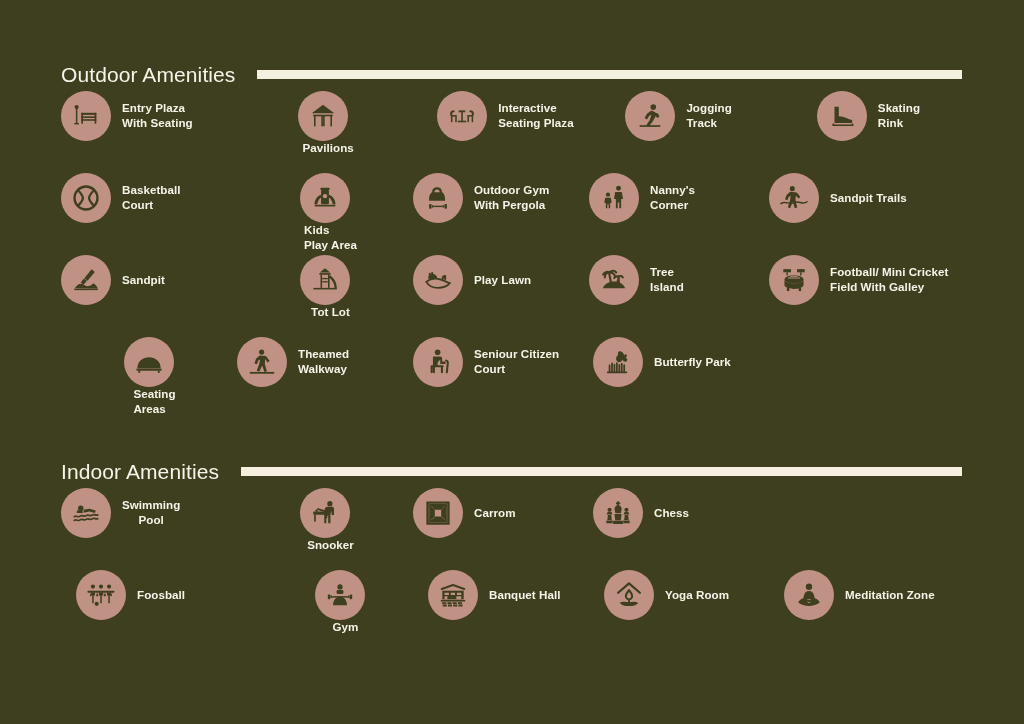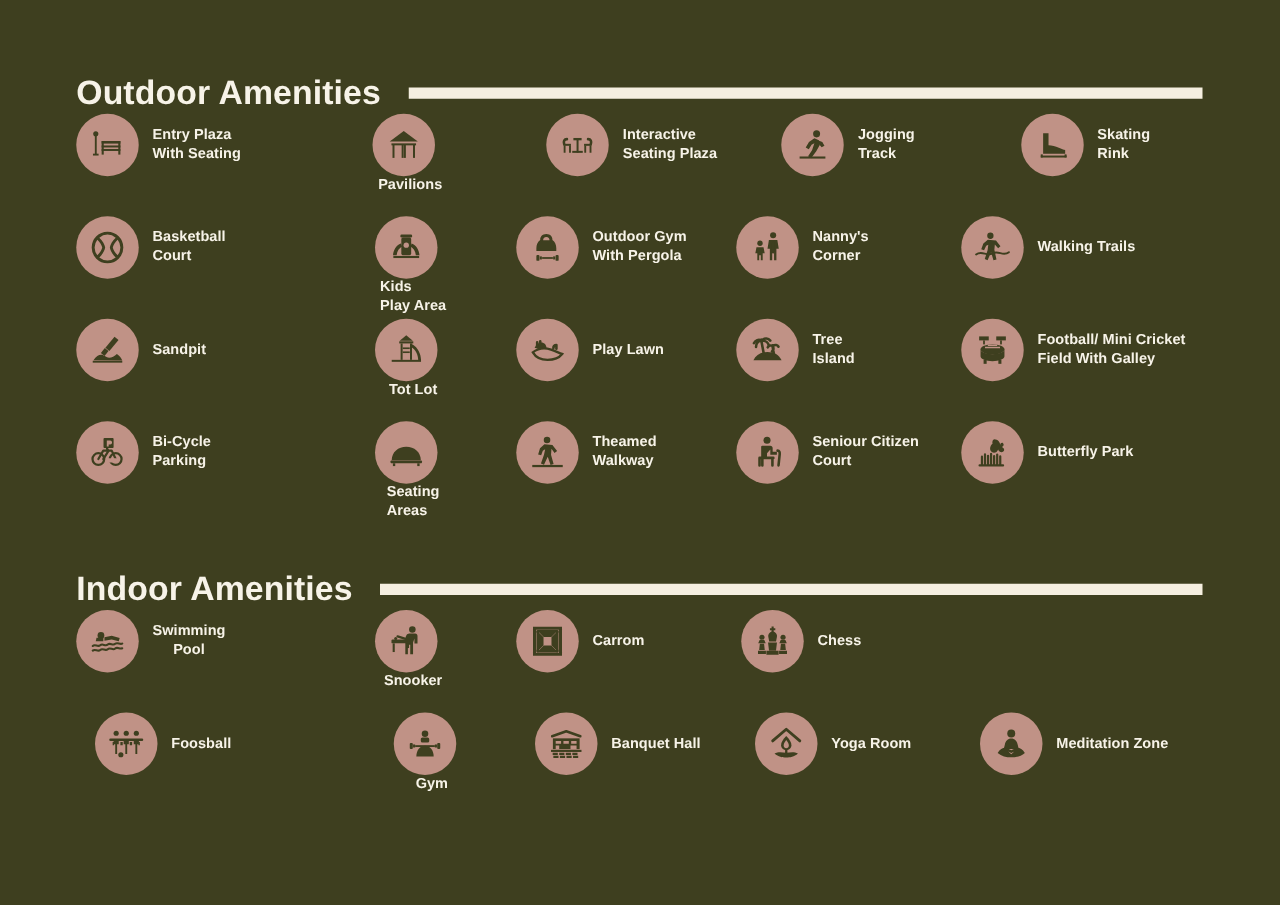--- a/index.html
+++ b/index.html
@@ -29,22 +29,22 @@
   }
   .section-header {
     position: relative;
     height: 34px;
     margin-left: 61px;
     display: flex;
     align-items: center;
   }
   .section-title {
     color: #f7f3e8;
-    font-size: 27px;
-    font-weight: bold;
+    font-size: 21px;
+    font-weight: normal;
     letter-spacing: 0.1px;
     white-space: nowrap;
     line-height: 1;
   }
   .section-rule {
     height: 9px;
     background: #f5efe0;
     margin-left: 22px;
     flex: 1;
     margin-right: 62px;
@@ -264,21 +264,21 @@
           </div>
           <div class="item col-5">
             <div class="icon-circle">
               <svg viewBox="0 0 32 32">
                 <path class="st" d="M2 22 C7 18 11 24 16 21 C21 18 25 24 30 20" style="stroke-width:1.6"></path>
                 <circle cx="14.2" cy="6" r="2.7"></circle>
                 <path d="M12 9.4 L8.2 12.6 L6.4 17.4 L8.8 18.4 L10.6 14.6 L12.4 13.6 L11.8 18.4 L9.4 25.8 L11.8 26.8 L14.8 20 L16.8 26.8 L19.4 26.2 L17.6 18 L18 13.4 L20.8 16.6 L22.8 15 L19 10 Z"></path>
               </svg>
             </div>
             <div class="item-label">
-              <span>Walking Trails</span>
+              <span>Sandpit Trails</span>
             </div>
           </div>
         </div>
         <div class="row" style="height: 82px;">
           <div class="item col-1">
             <div class="icon-circle">
               <svg viewBox="0 0 32 32">
                 <path d="M22 4.6 L25.4 7.4 L17.6 16.8 L14.2 14 Z"></path>
                 <rect x="11.6" y="15" width="4" height="5.4" transform="rotate(39 13.6 17.7)"></rect>
                 <path d="M4 24.8 C7.5 19.6 11 19 14 21.4 C17 23.8 21 22.2 24 19.4 C26.4 21 27.8 22.8 28.6 25 Z"></path>
@@ -347,36 +347,20 @@
                 <path style="fill:#c09286" d="M9.6 13.2 h12.8 v1.2 h-12.8 z M12 11.4 h8 v1.2 h-8 z"></path>
               </svg>
             </div>
             <div class="item-label">
               <span>Football/ Mini Cricket</span>
               <span>Field With Galley</span>
             </div>
           </div>
         </div>
         <div class="row" style="height: 82px;">
-          <div class="item col-1">
-            <div class="icon-circle">
-              <svg viewBox="0 0 32 32">
-                <rect x="12.6" y="3.6" width="8.6" height="8.6" rx="0.8"></rect>
-                <path style="fill:#c09286" d="M15.4 5.8 h2.8 a1.7 1.7 0 0 1 0 3.4 h-1.2 v1.6 h-1.6 z"></path>
-                <circle class="st" cx="8.2" cy="21.6" r="5" style="stroke-width:1.9"></circle>
-                <circle class="st" cx="23" cy="21.6" r="5" style="stroke-width:1.9"></circle>
-                <path class="st" d="M8.2 21.6 L12.4 14.4 L19.6 14.4 L23 21.6 M12.4 21.6 L17 14.4 M16.8 14.4 L15.6 12.6" style="stroke-width:1.9"></path>
-                <path d="M15 21 L26 21 C26 23.2 24 24.6 21 24.6 L17 24.6 Z" style="fill:#c09286"></path>
-              </svg>
-            </div>
-            <div class="item-label">
-              <span>Bi-Cycle</span>
-              <span>Parking</span>
-            </div>
-          </div>
           <div class="item col-2">
             <div class="icon-circle">
               <svg viewBox="0 0 32 32">
                 <path d="M3.6 22.6 C3.6 15.4 9.2 11 16 11 C22.8 11 28.4 15.4 28.4 22.6 Z"></path>
                 <path style="fill:#c09286" d="M8 22.6 v-4.4 M11 22.6 v-6 M14 22.6 v-6.8 M17 22.6 v-6.9 M20 22.6 v-6.6 M23 22.6 v-5.2 M5.4 19.6 h21.2 M6.6 16.6 h18.6"></path>
                 <rect x="2.6" y="22.8" width="26.8" height="2.4" rx="0.6"></rect>
                 <rect x="4.6" y="25.2" width="2" height="2.4"></rect>
                 <rect x="25.4" y="25.2" width="2" height="2.4"></rect>
               </svg>
             </div>

